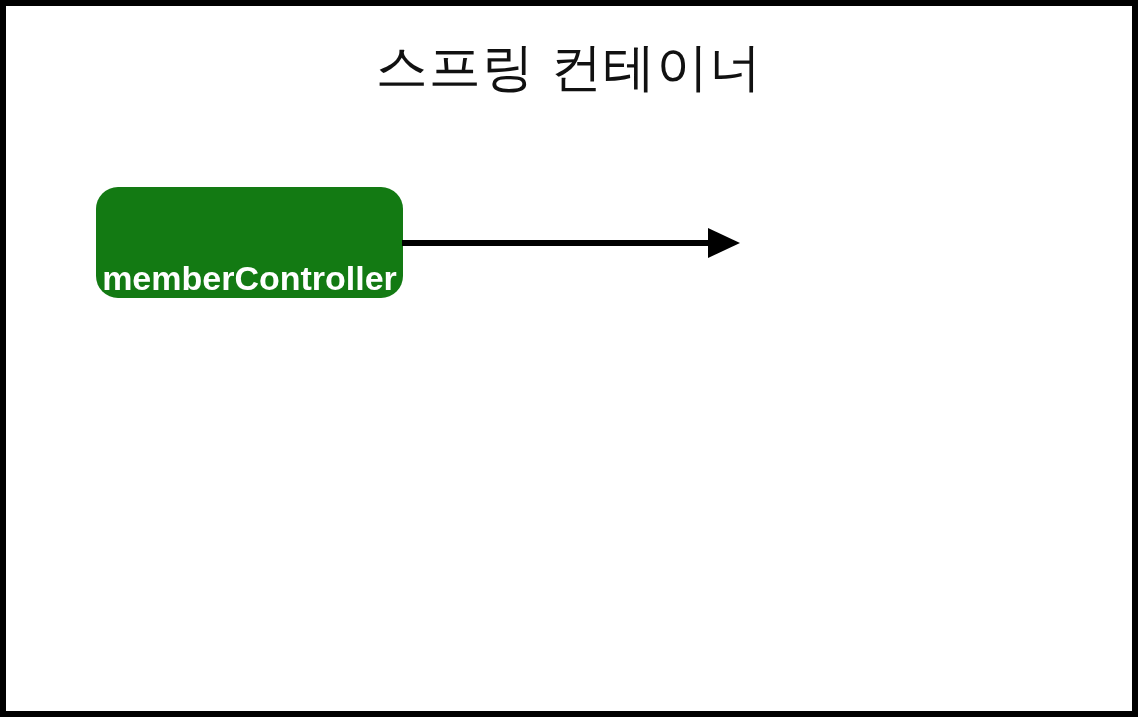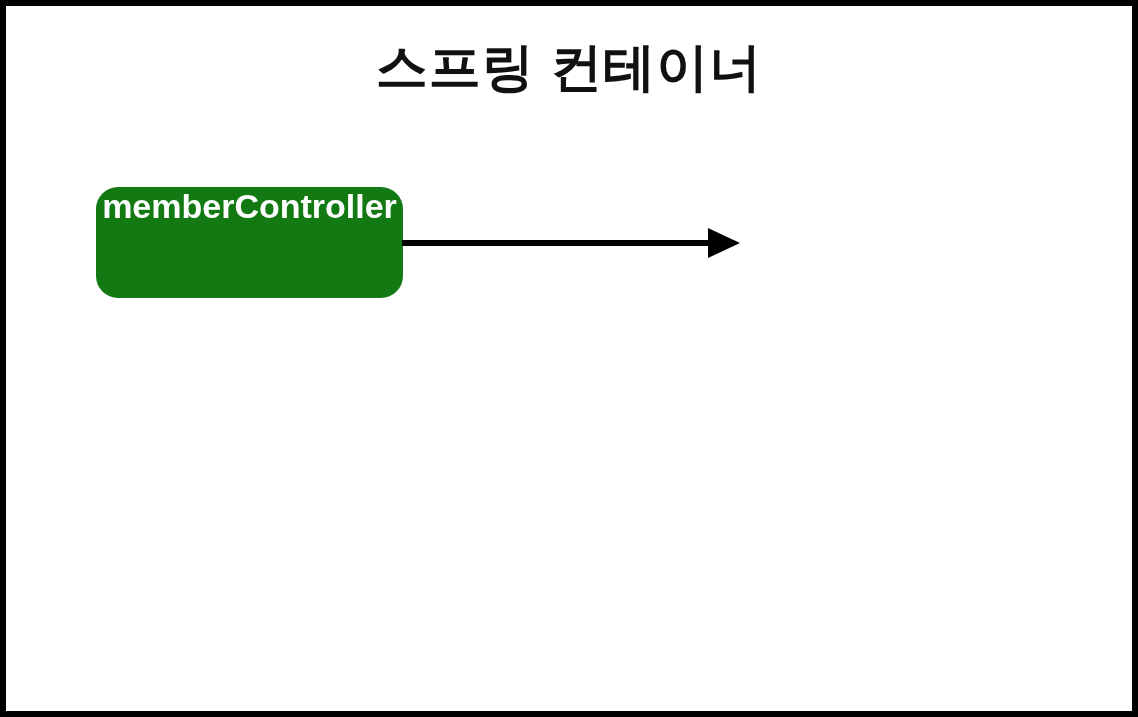--- a/index.html
+++ b/index.html
@@ -25,34 +25,34 @@
     border: 6px solid var(--border);
     overflow: hidden;
   }
   .diagram-title {
     position: absolute;
     top: 30px;
     left: 0;
     width: 100%;
     text-align: center;
     font-size: 52px;
-    font-weight: 700;
+    font-weight: 400;
     letter-spacing: 1px;
     color: var(--title_text);
     line-height: 1.2;
   }
   .node {
     position: absolute;
     width: 307px;
     height: 111px;
     top: 181px;
     background: var(--node_bg);
     border-radius: 22px;
     display: flex;
-    align-items: flex-start;
+    align-items: flex-end;
     justify-content: center;
     color: var(--node_text);
     font-size: 34px;
     font-weight: 700;
     white-space: nowrap;
   }
   .node-controller { left: 90px; }
   .node-service { left: 732px; }
   .edge {
     position: absolute;

